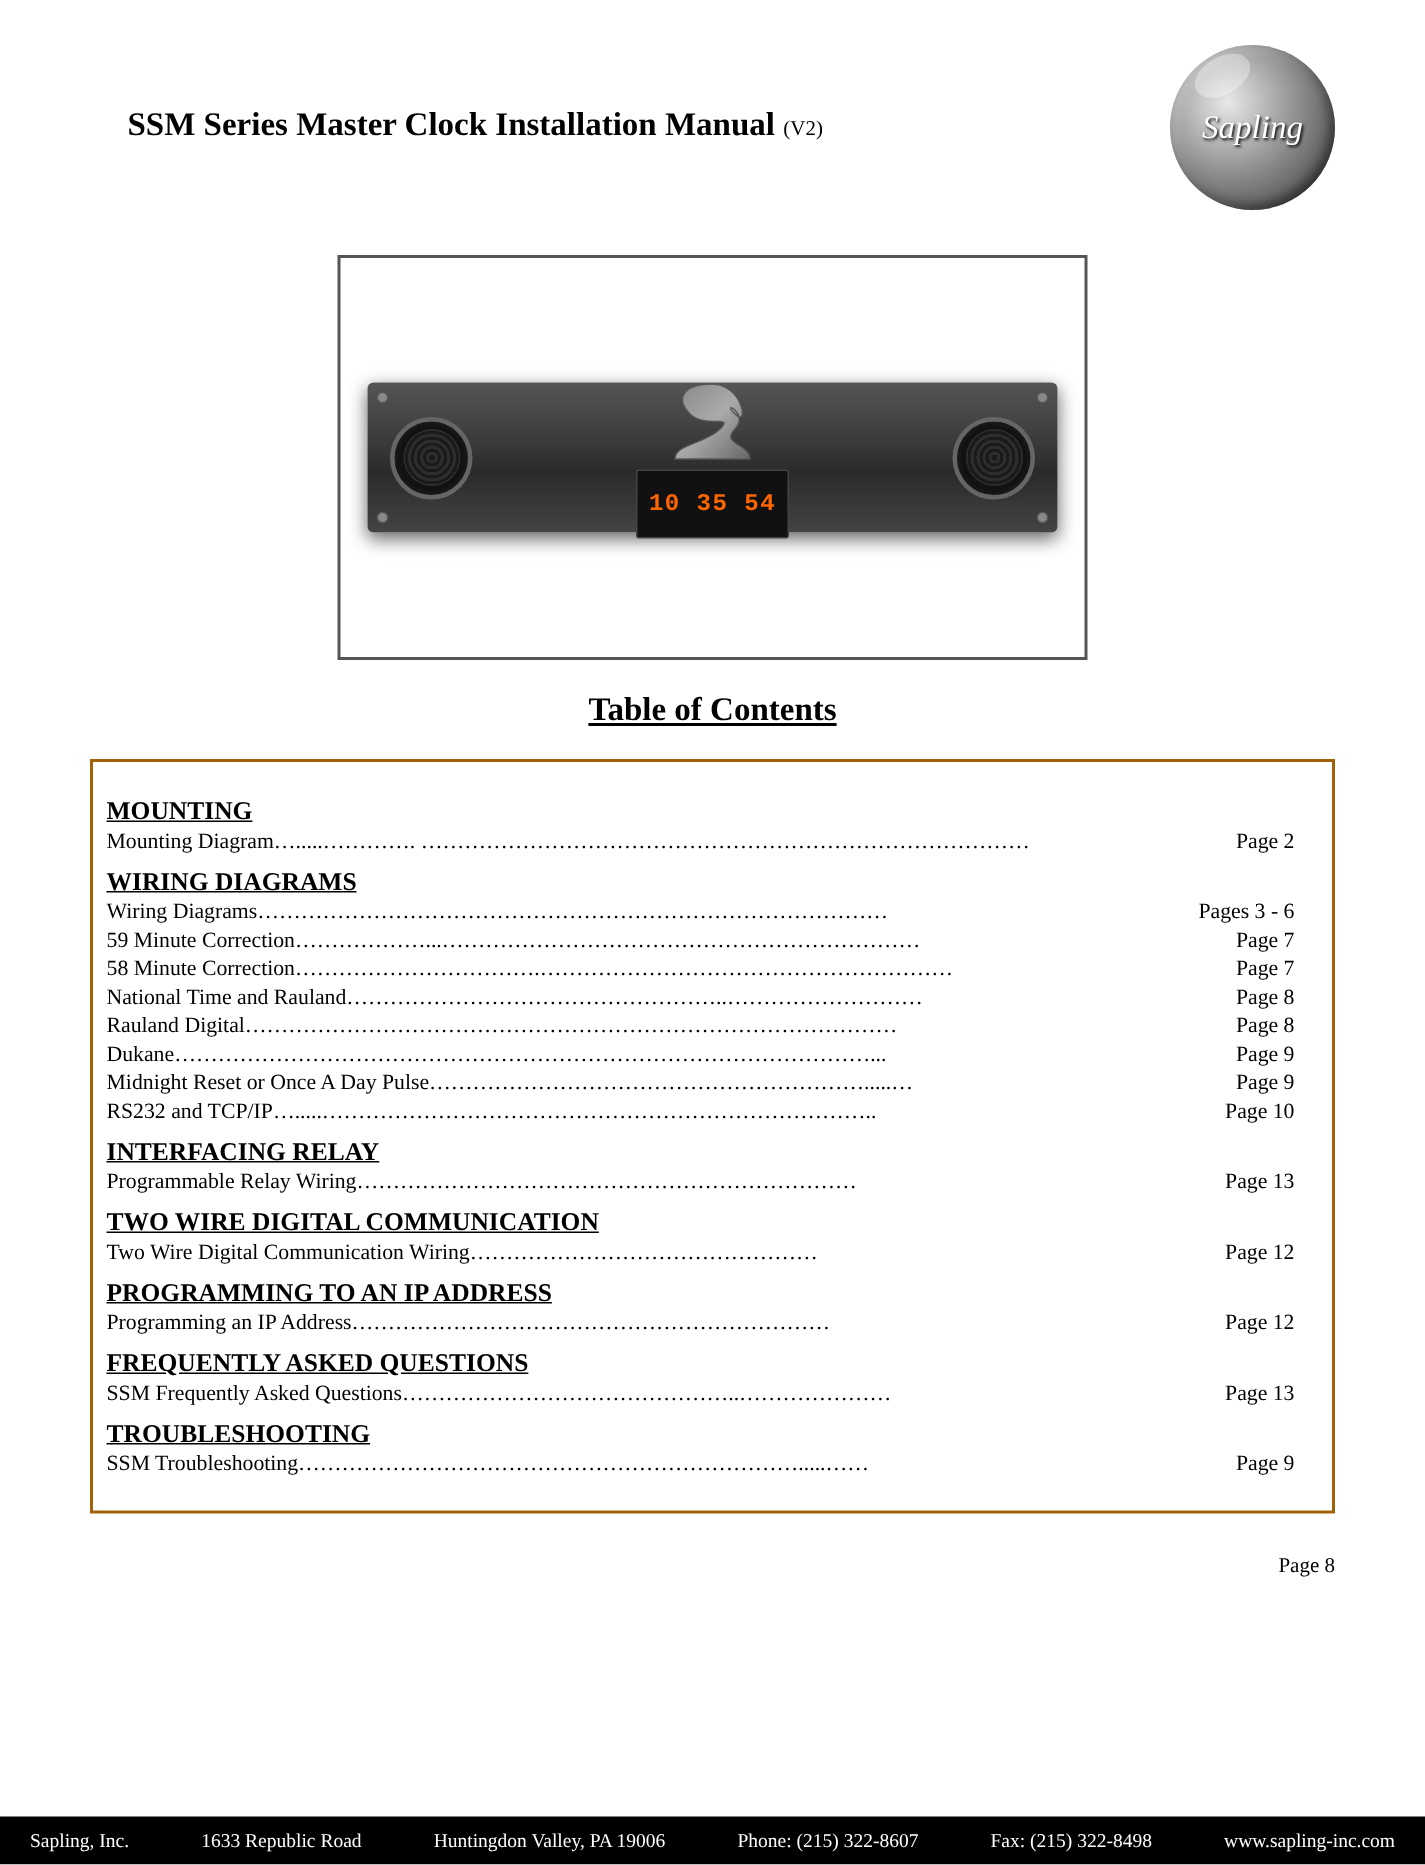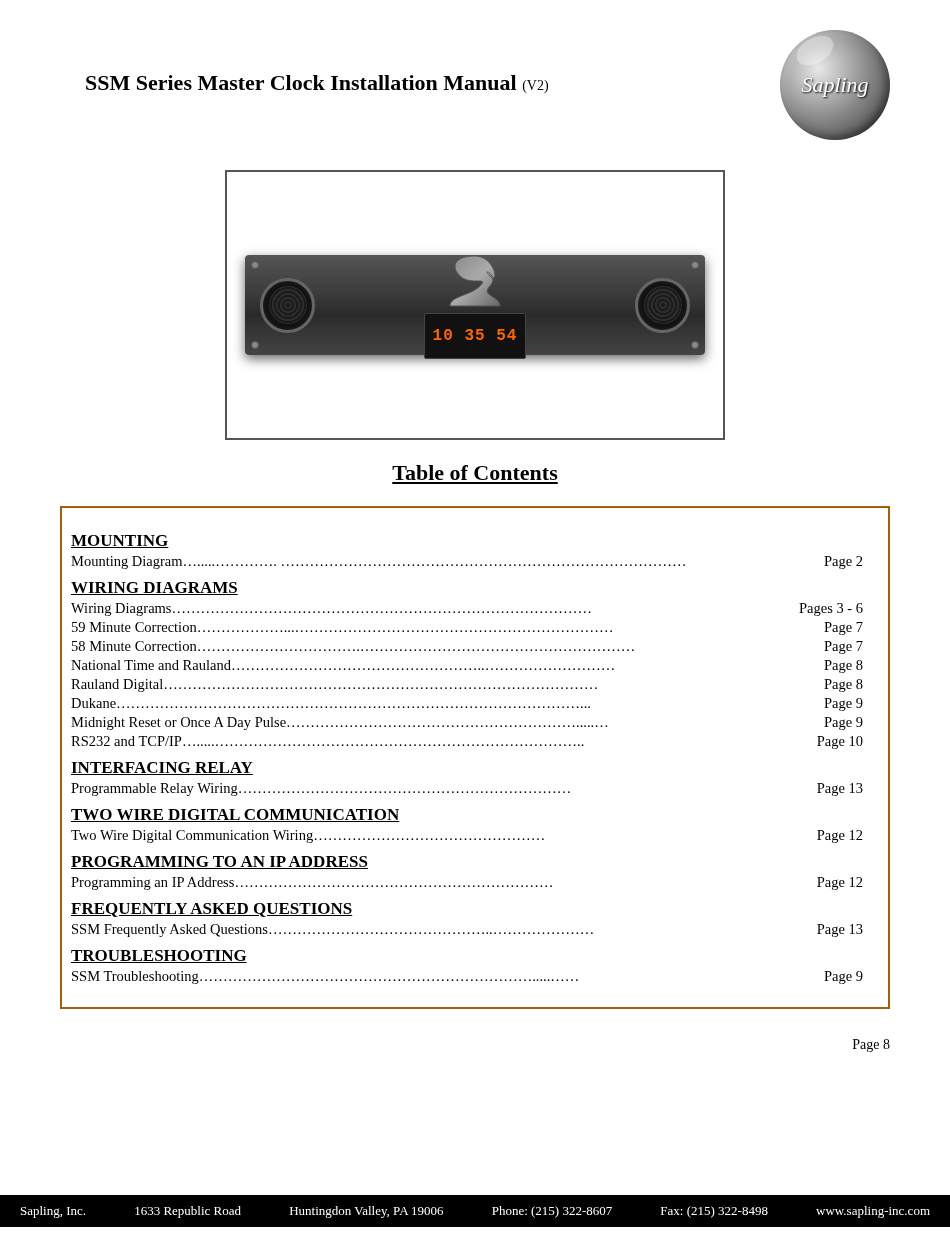--- a/index.html
+++ b/index.html
@@ -184,21 +184,21 @@
     
     .page-number {
       text-align: right;
       padding: 8px 60px 5px 0;
       font-size: 14px;
     }
 
     
     .footer {
       position: absolute;
-      bottom: 16px;
+      bottom: 0;
       left: 0;
       right: 0;
       background: #000;
       color: #fff;
       font-size: 13px;
       padding: 8px 20px;
       display: flex;
       justify-content: space-between;
       align-items: center;
     }

